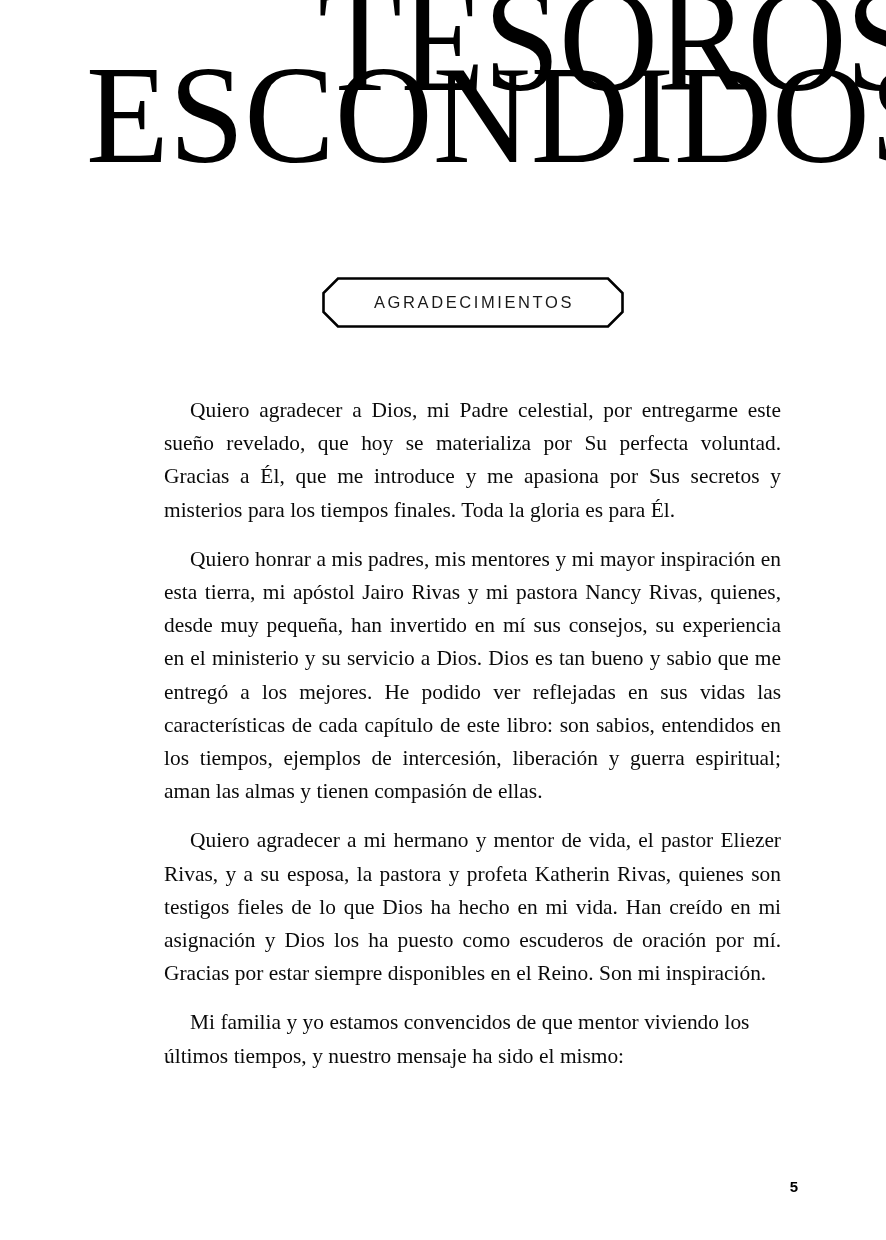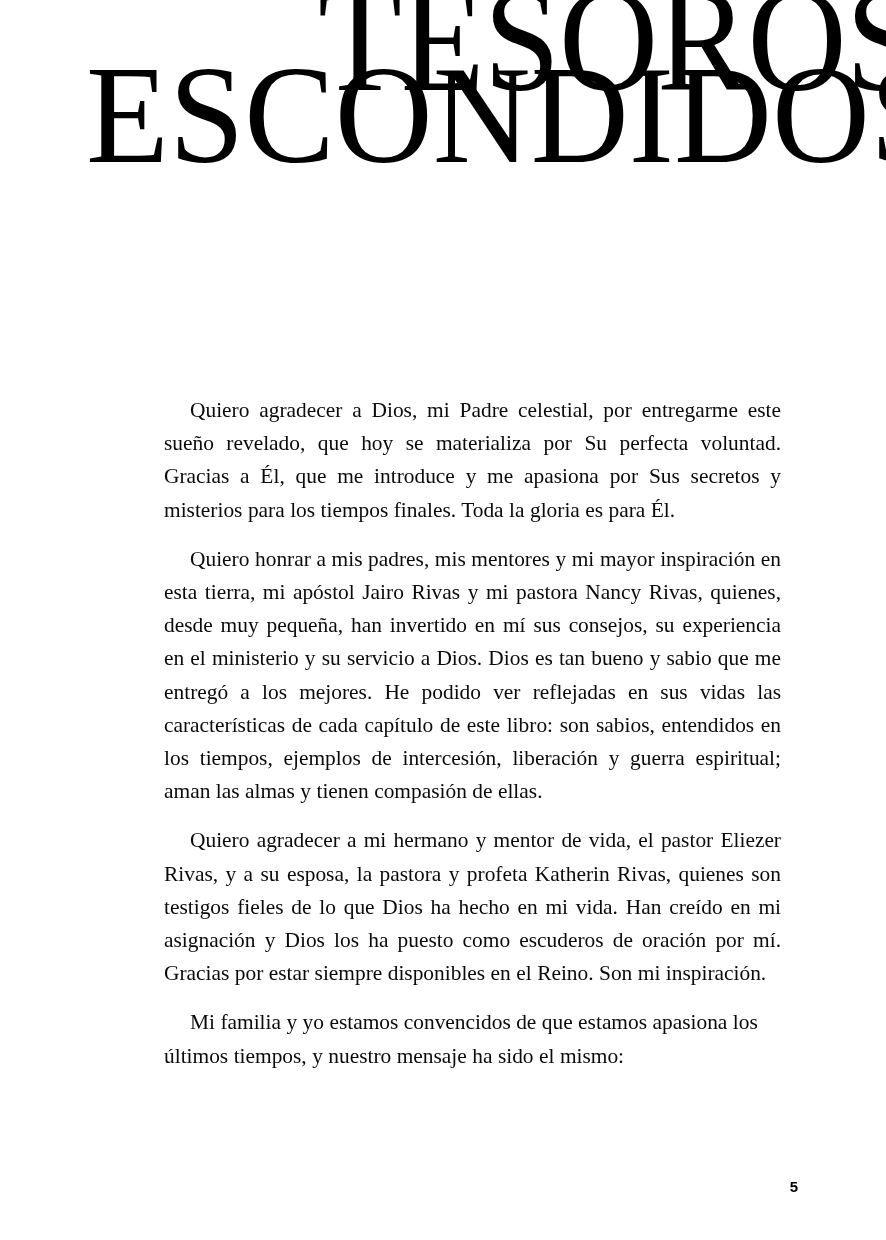--- a/index.html
+++ b/index.html
@@ -129,23 +129,29 @@
 </head>
 <body>
 
 <div class="page">
 
   <div class="title-block">
     <div class="title-top">TESOROS</div>
     <div class="title-bottom">ESCONDIDOS</div>
   </div>
 
+  <div class="badge-wrap">
+    <svg class="badge-svg" viewBox="0 0 302 51" preserveAspectRatio="none">
+      <polygon points="16,1.5 286,1.5 300.5,16 300.5,35 286,49.5 16,49.5 1.5,35 1.5,16" fill="none" stroke="#000000" stroke-width="2.6"></polygon>
+    </svg>
+    <div class="badge-label">AGRADECIMIENTOS</div>
+  </div>
 
   <div class="body-copy">
     <p>Quiero agradecer a Dios, mi Padre celestial, por entregarme este sueño revelado, que hoy se materializa por Su perfecta voluntad. Gracias a Él, que me introduce y me apasiona por Sus secretos y misterios para los tiempos finales. Toda la gloria es para Él.</p>
     <p>Quiero honrar a mis padres, mis mentores y mi mayor inspiración en esta tierra, mi apóstol Jairo Rivas y mi pastora Nancy Rivas, quienes, desde muy pequeña, han invertido en mí sus consejos, su experiencia en el ministerio y su servicio a Dios. Dios es tan bueno y sabio que me entregó a los mejores. He podido ver reflejadas en sus vidas las características de cada capítulo de este libro: son sabios, entendidos en los tiempos, ejemplos de intercesión, liberación y guerra espiritual; aman las almas y tienen compasión de ellas.</p>
     <p>Quiero agradecer a mi hermano y mentor de vida, el pastor Eliezer Rivas, y a su esposa, la pastora y profeta Katherin Rivas, quienes son testigos fieles de lo que Dios ha hecho en mi vida. Han creído en mi asignación y Dios los ha puesto como escuderos de oración por mí. Gracias por estar siempre disponibles en el Reino. Son mi inspiración.</p>
-    <p>Mi familia y yo estamos convencidos de que estamos apasiona los últimos tiempos, y nuestro mensaje ha sido el mismo:</p>
+    <p>Mi familia y yo estamos convencidos de que mentor viviendo los últimos tiempos, y nuestro mensaje ha sido el mismo:</p>
   </div>
 
   <div class="folio">5</div>
 
 </div>
 
 </body></html>

